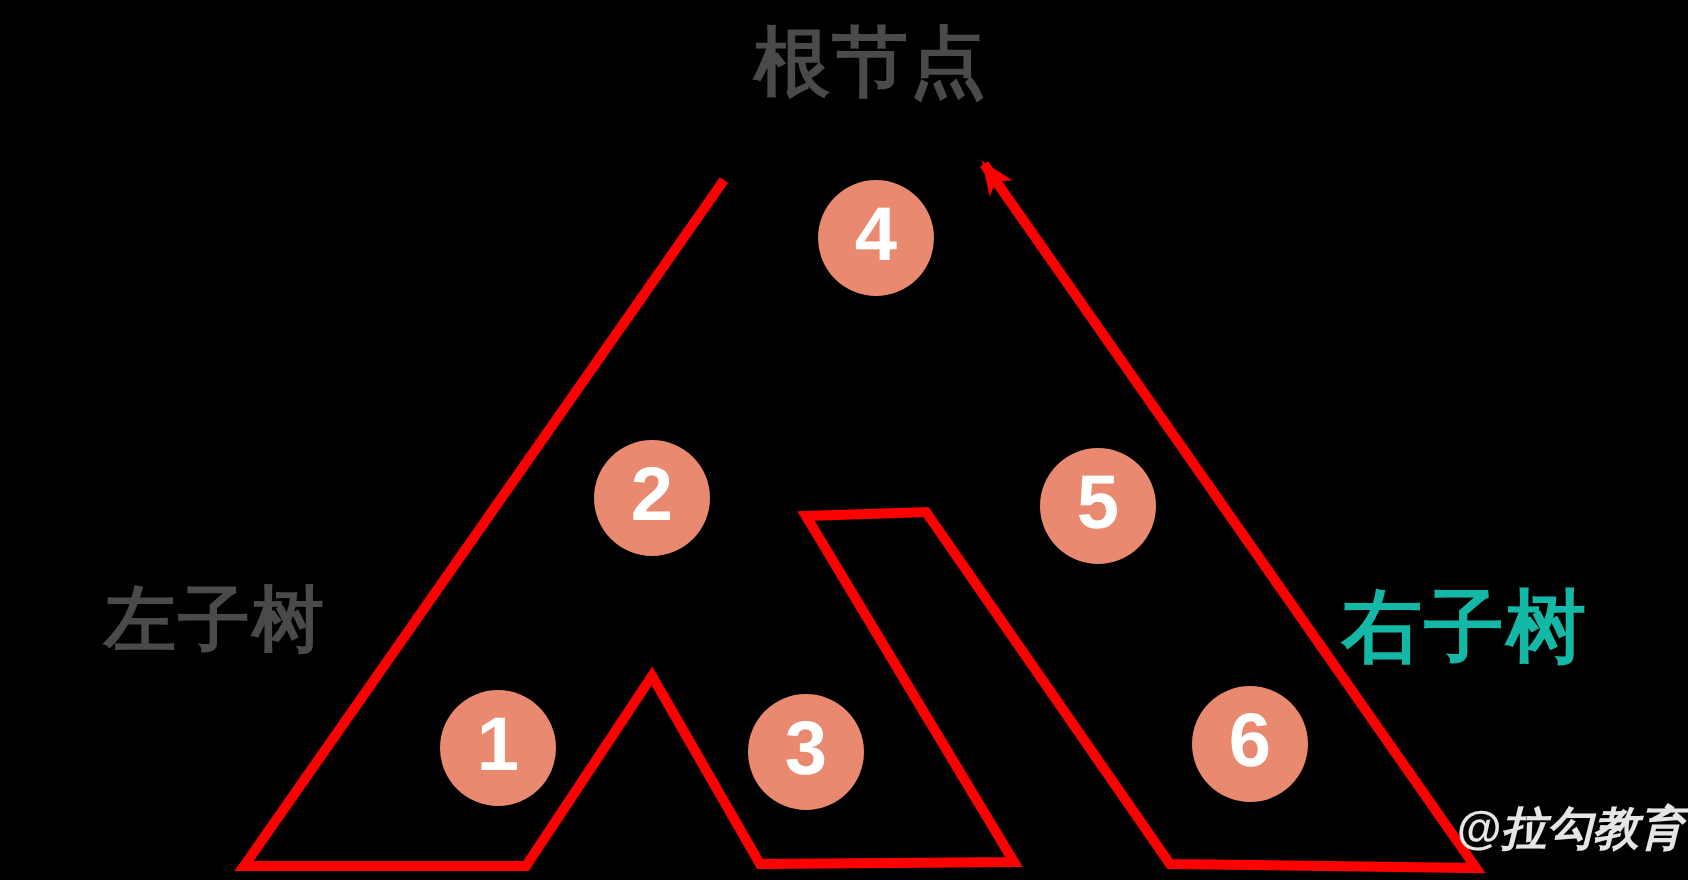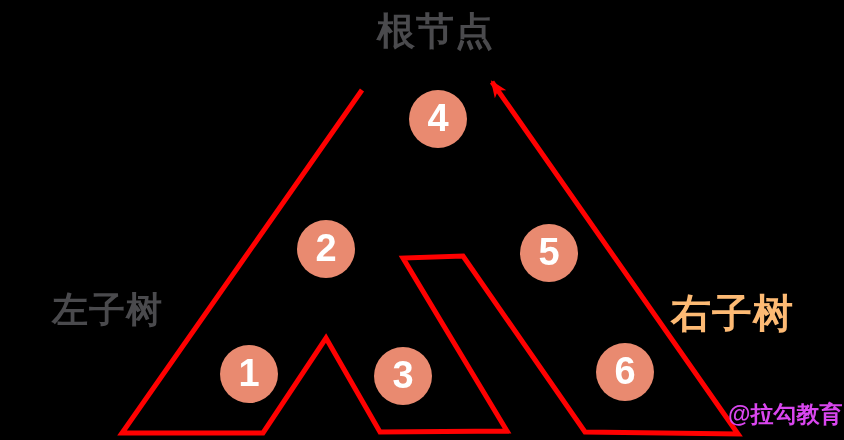--- a/index.html
+++ b/index.html
@@ -57,36 +57,36 @@
         <path id="arrowhead-shape" d="M0,0 L17,7 L0,14 L4.5,7 Z" fill="#FF0000"></path>
       </marker>
     </defs>
     <polyline id="traversal-line" fill="none" stroke-width="5" stroke-linejoin="miter" stroke-linecap="butt" marker-end="url(#arrowhead)" points="362,90 122,433 263,433 326,338 380,432 507,431 403,258 463,256 585,432 738,434 492,82" stroke="#FF0000"></polyline>
   </svg>
 
   <div class="gray-label root-label" style="color: rgb(74, 74, 77);">根节点</div>
 
   <div class="gray-label left-label" style="color: rgb(74, 74, 77);">左子树</div>
 
-  <div class="gray-label right-label" style="color: #fdba74;">右子树</div>
+  <div class="gray-label right-label" style="color: #14b8a6;">右子树</div>
 
   <div class="node" style="left: 409px; top: 90px; background: rgb(233, 138, 112);">
     <span>4</span>
   </div>
   <div class="node" style="left: 297px; top: 220px; background: rgb(233, 138, 112);">
     <span>2</span>
   </div>
   <div class="node" style="left: 520px; top: 224px; background: rgb(233, 138, 112);">
     <span>5</span>
   </div>
   <div class="node" style="left: 220px; top: 345px; background: rgb(233, 138, 112);">
     <span>1</span>
   </div>
   <div class="node" style="left: 374px; top: 347px; background: rgb(233, 138, 112);">
     <span>3</span>
   </div>
   <div class="node" style="left: 596px; top: 343px; background: rgb(233, 138, 112);">
     <span>6</span>
   </div>
 
-  <div class="watermark" style="color: #d946ef;">@拉勾教育</div>
+  <div class="watermark" style="color: #e5e5e5; font-style: italic;">@拉勾教育</div>
 
 </div>
 
 </body></html>

